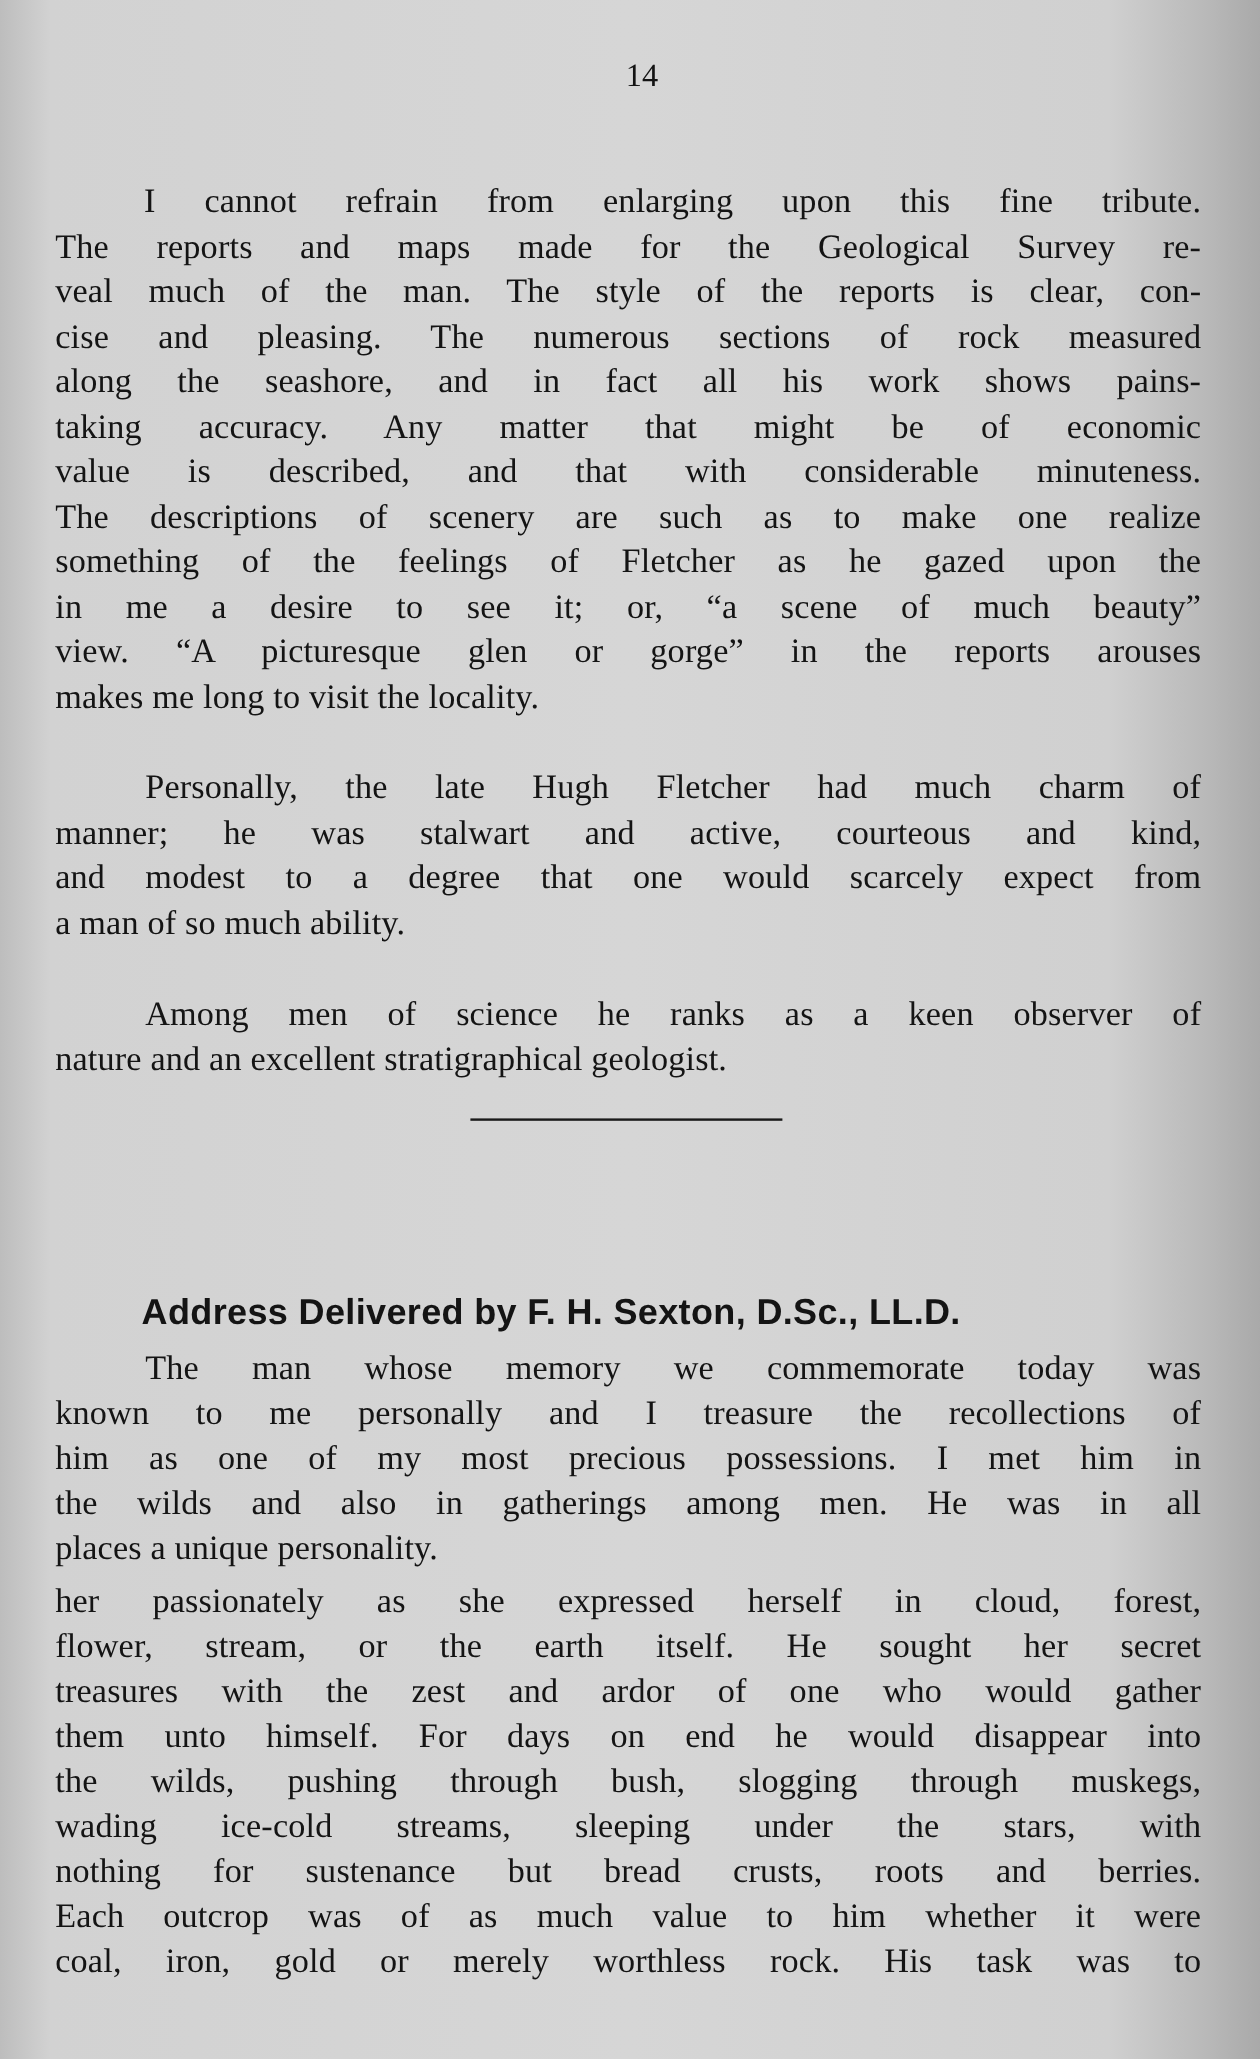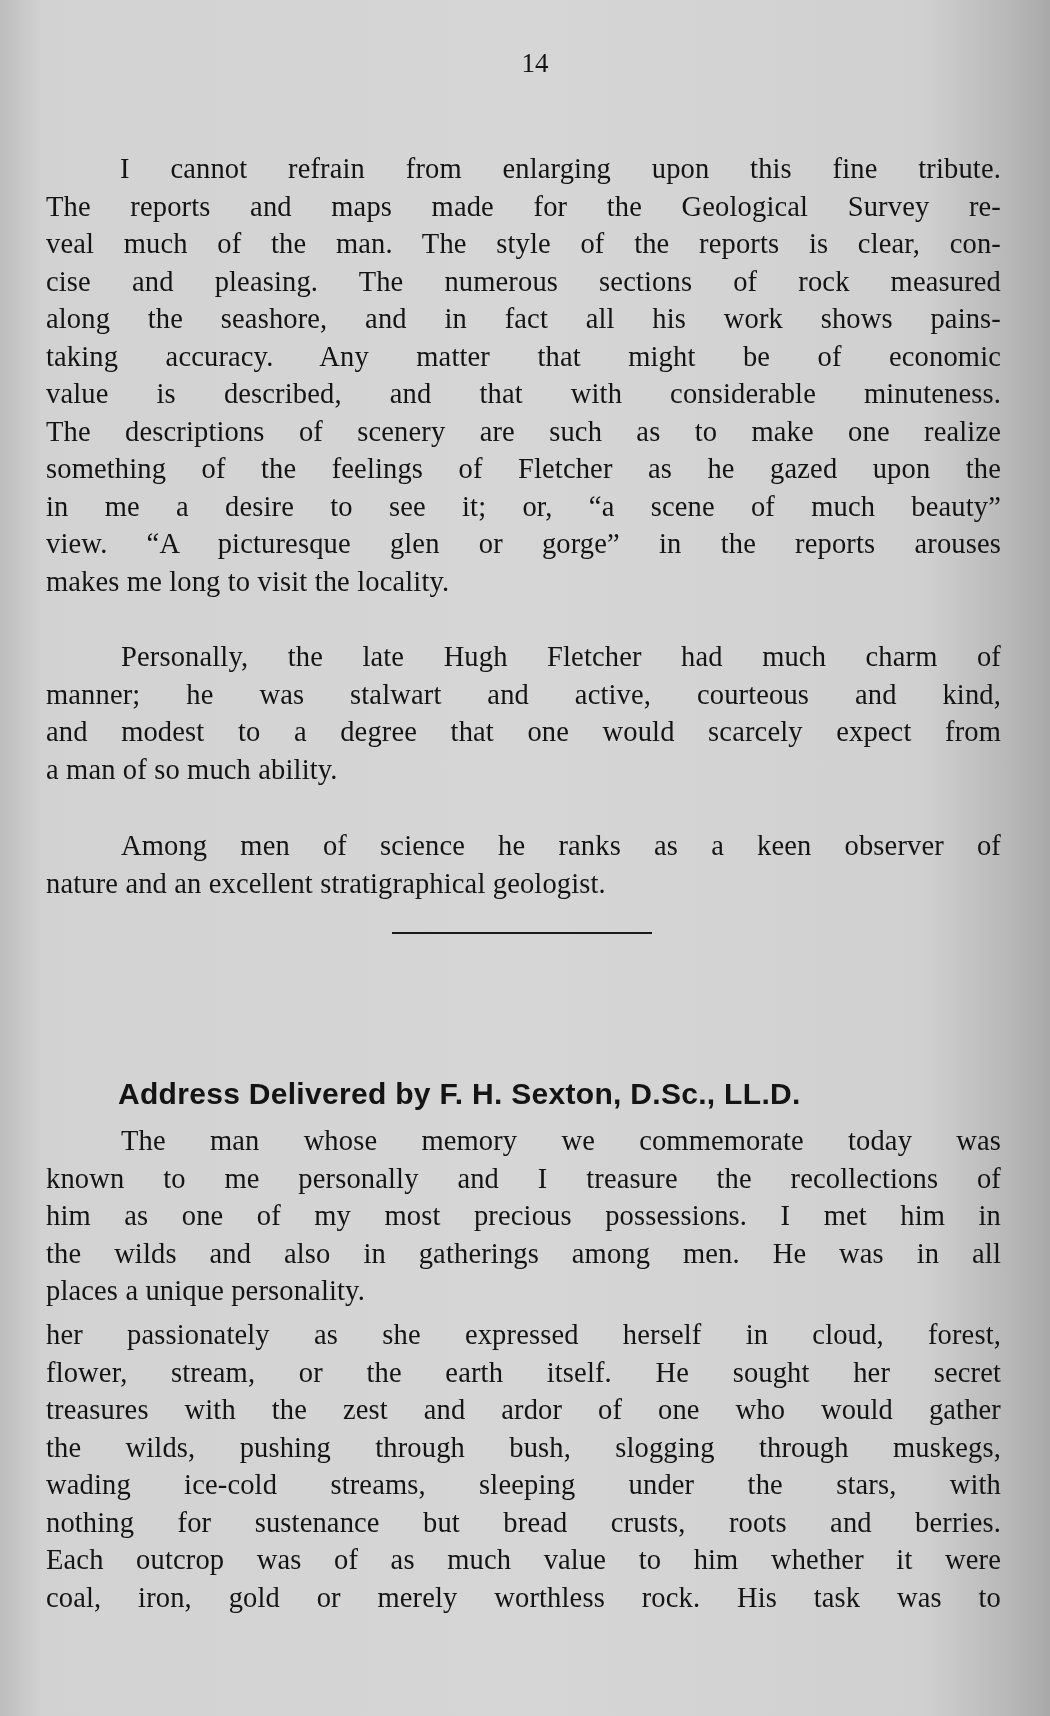--- a/index.html
+++ b/index.html
@@ -118,20 +118,21 @@
     <span class="line">known to me personally and I treasure the recollections of</span>
     <span class="line">him as one of my most precious possessions.  I met him in</span>
     <span class="line">the wilds and also in gatherings among men.  He was in all</span>
     <span class="line last">places a unique personality.</span>
   </div>
 
   <div class="text-block" style="top:1316px;">
     <span class="line">her passionately as she expressed herself in cloud, forest,</span>
     <span class="line">flower, stream, or the earth itself.  He sought her secret</span>
     <span class="line">treasures with the zest and ardor of one who would gather</span>
+    <span class="line">them unto himself. For days on end he would disappear into</span>
     <span class="line">the wilds, pushing through bush, slogging through muskegs,</span>
     <span class="line">wading ice-cold streams, sleeping under the stars, with</span>
     <span class="line">nothing for sustenance but bread crusts, roots and berries.</span>
     <span class="line">Each outcrop was of as much value to him whether it were</span>
     <span class="line">coal, iron, gold or merely worthless rock.  His task was to</span>
   </div>
 
 </div>
 
 </body></html>

